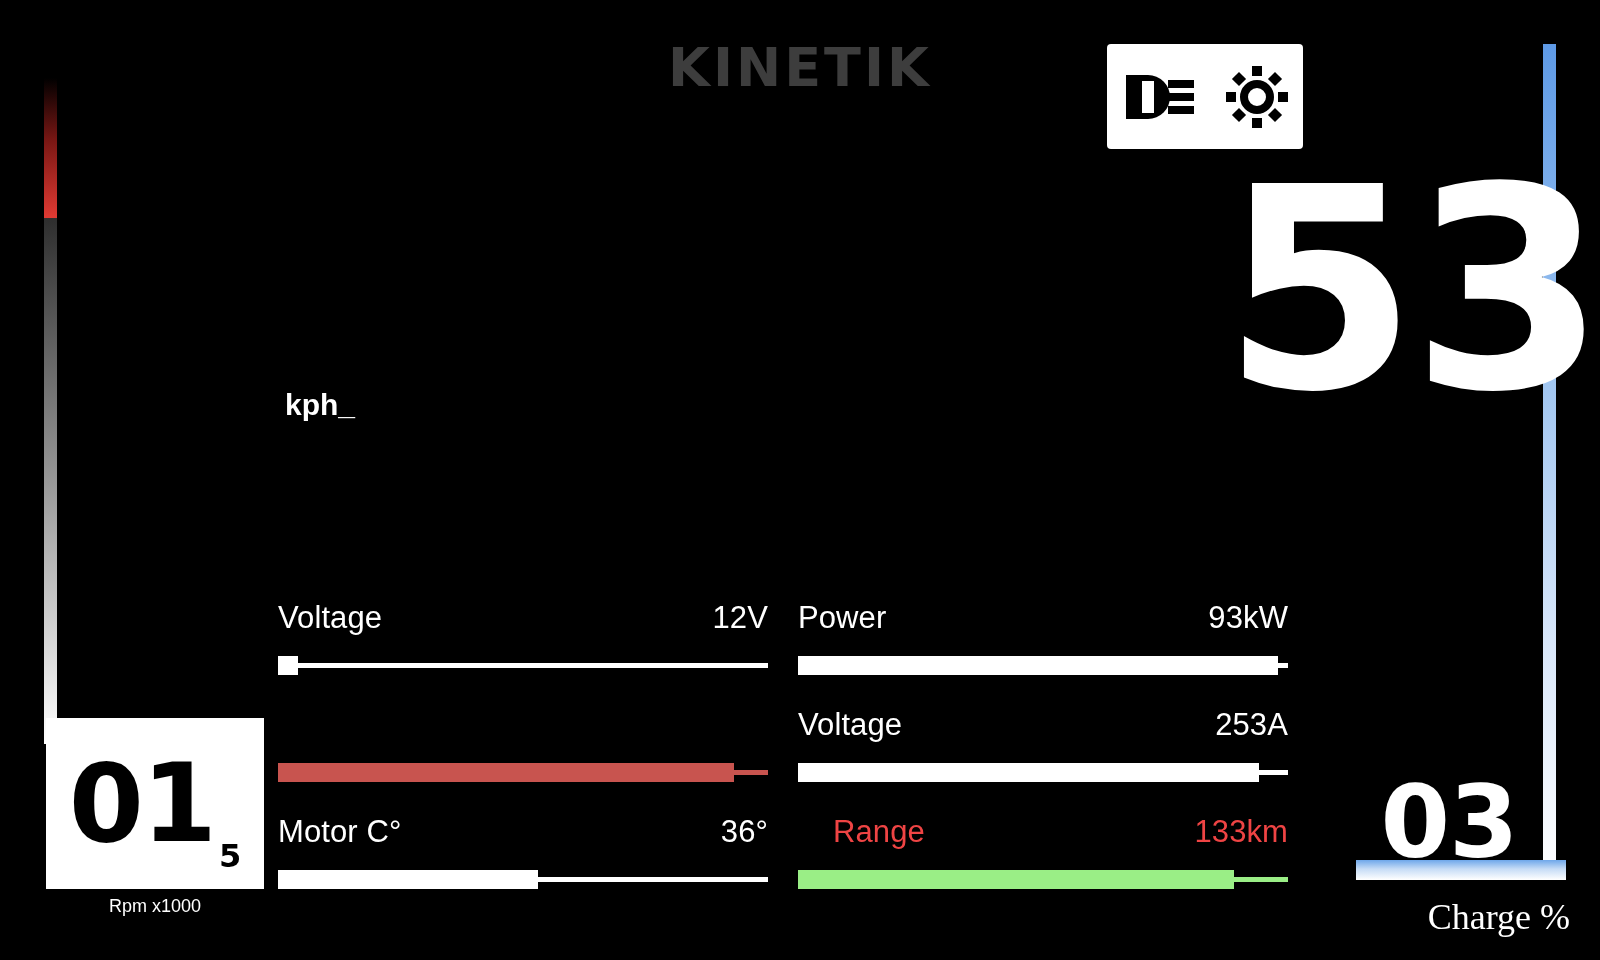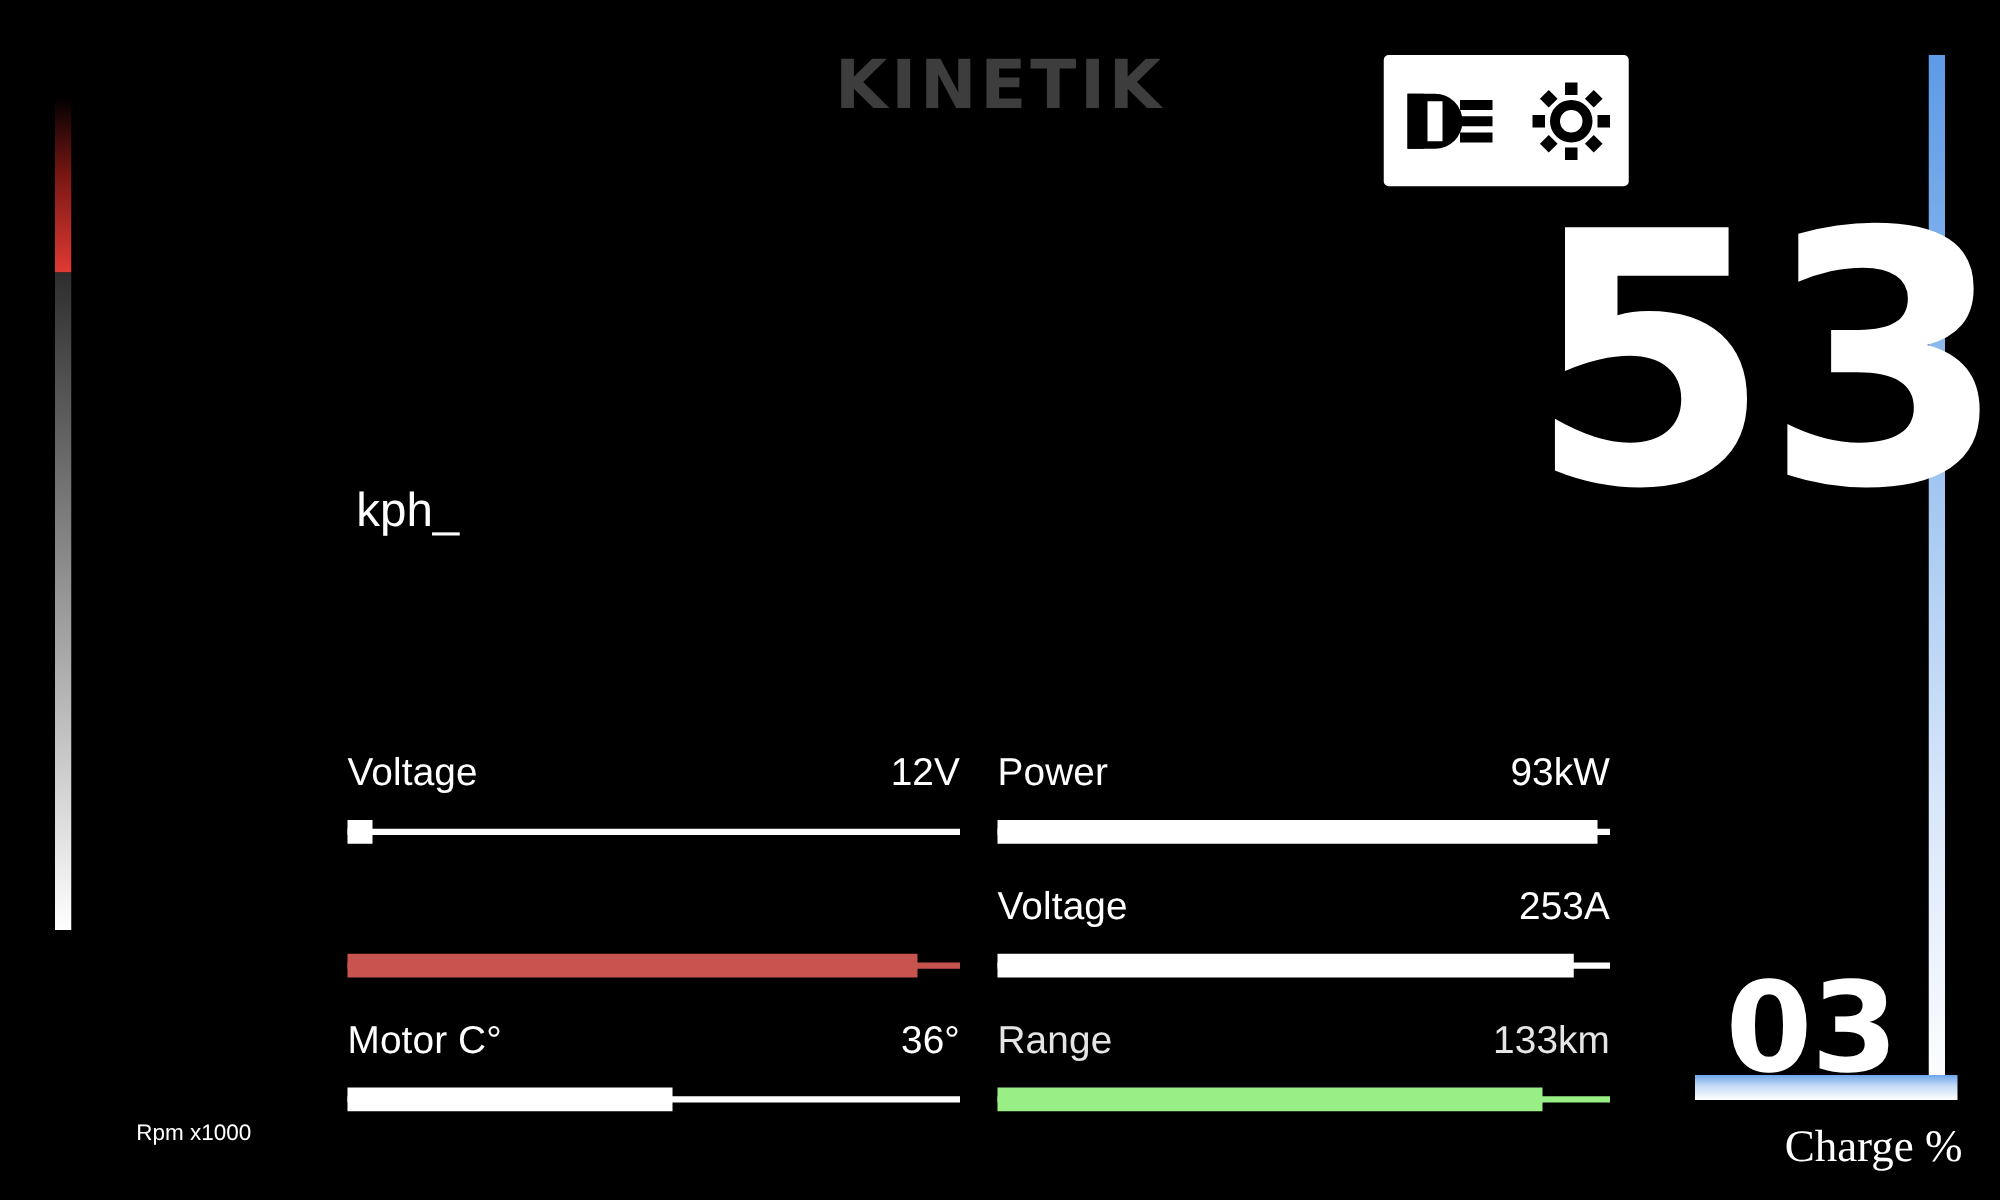--- a/index.html
+++ b/index.html
@@ -61,22 +61,23 @@
     text-align:right;
     font-size:280px;
     line-height:260px;
     font-weight:bold;
     letter-spacing:-6px;
     color:#ffffff;
     font-family:"DejaVu Sans", sans-serif;
   }
   #speed-unit {
     position:absolute; left:285px; top:388px;
-    font-size:38px; color:#ffffff;
+    font-size:30px; color:#ffffff;
     font-family:"Liberation Sans", sans-serif;
+    font-weight:bold;
   }
 
   
   #metrics {
     position:absolute;
     left:278px; top:598px;
     width:1010px; height:300px;
     display:grid;
     grid-template-columns:490px 490px;
     grid-template-rows:107px 107px 107px;
@@ -97,21 +98,21 @@
     background:#ffffff;
   }
   .metric-bar .fill {
     position:absolute; left:0; top:-7px;
     height:19px;
     background:#ffffff;
   }
   .metric.is-red .metric-head { color:#c8544f; }
   .metric.is-red .metric-bar { background:#c8544f; }
   .metric.is-red .metric-bar .fill { background:#c8544f; }
-  .metric.is-green .metric-head { color:#e5e5e5; }
+  .metric.is-green .metric-head { color:#ef4444;margin-left:35px; }
   .metric.is-green .metric-bar { background:#9aee86; }
   .metric.is-green .metric-bar .fill { background:#9aee86; }
 
   
   #rpm-block {
     position:absolute; left:46px; top:718px;
     width:218px; height:171px;
     background:#ffffff;
     display:flex; align-items:center; justify-content:center;
   }
@@ -243,20 +244,24 @@
         <div class="metric-head">
           <span class="metric-label">Range</span>
           <span class="metric-value">133km</span>
         </div>
         <div class="metric-bar">
           <div class="fill" style="width: 89%;"></div>
         </div>
       </div>
     </div>
 
+  <div id="rpm-block">
+    <span id="rpm-value">01</span>
+    <span id="rpm-decimal">5</span>
+  </div>
   <div id="rpm-caption">Rpm x1000</div>
 
   <div id="charge-block">
     <div id="charge-value">03</div>
   </div>
   <div id="charge-bar"></div>
   <div id="charge-caption">Charge %</div>
 
 </div>
 

